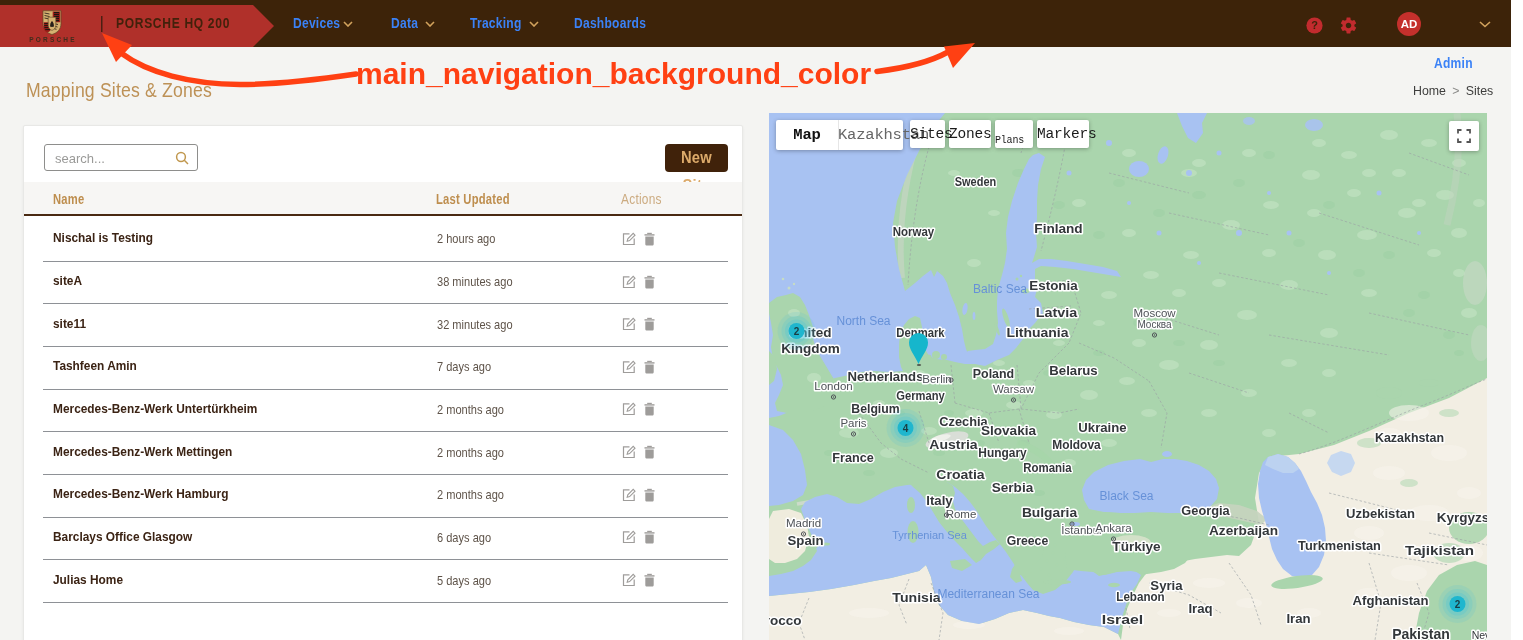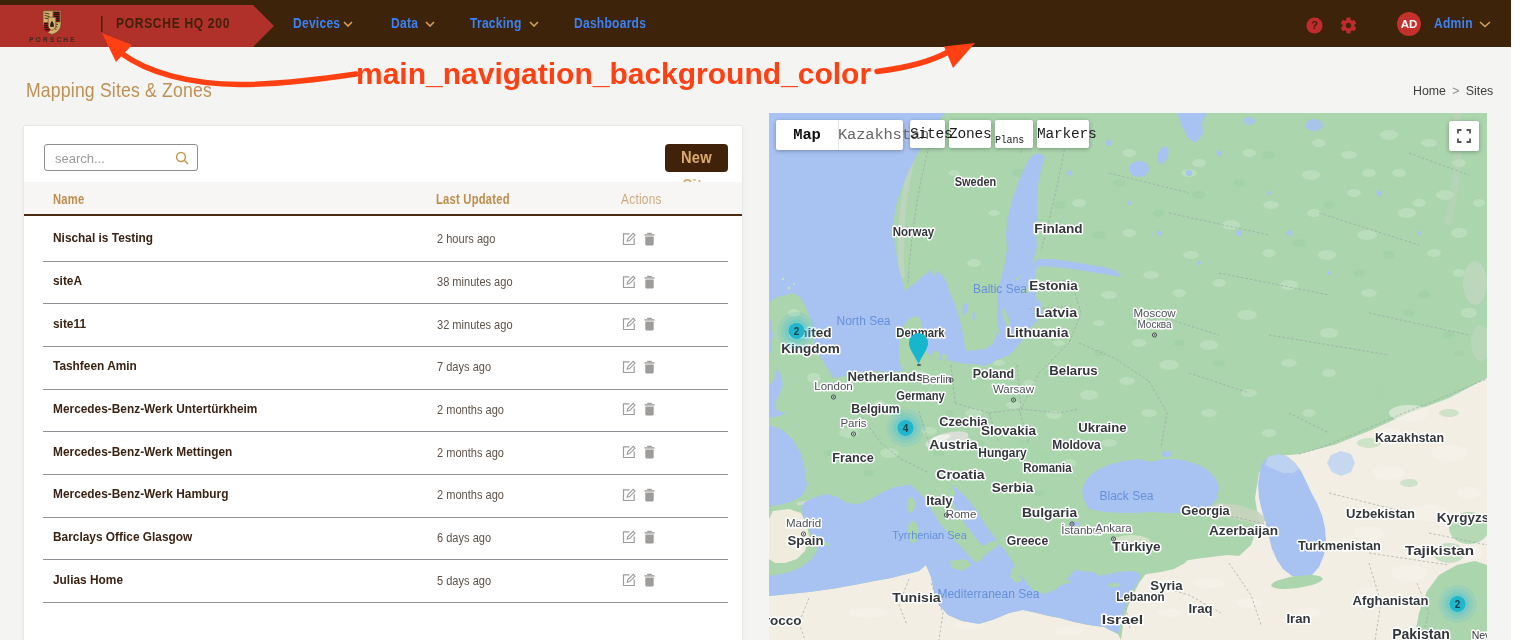--- a/index.html
+++ b/index.html
@@ -66,21 +66,21 @@
     </svg>
 
   <svg style="position:absolute;left:1306px;top:17px;" width="17" height="17" viewBox="0 0 17 17">
     <circle cx="8.5" cy="8.5" r="8.1" fill="#c22b2e"></circle>
     <text x="8.5" y="12.3" font-size="11" font-weight="bold" fill="#3d2309" text-anchor="middle" font-family="Liberation Sans">?</text>
   </svg>
   <svg style="position:absolute;left:1339px;top:15.5px;" width="19" height="19" viewBox="0 0 24 24">
     <path fill="#c22b2e" d="M19.4,13 c0.04,-0.32 0.06,-0.66 0.06,-1 s-0.02,-0.68 -0.06,-1 l2.1,-1.65 c0.19,-0.15 0.24,-0.42 0.12,-0.64 l-2,-3.46 c-0.12,-0.22 -0.39,-0.3 -0.61,-0.22 l-2.49,1 c-0.52,-0.4 -1.08,-0.73 -1.69,-0.98 l-0.38,-2.65 C14.4,2.18 14.2,2 14,2 h-4 C9.8,2 9.6,2.18 9.57,2.4 L9.19,5.05 C8.58,5.3 8.02,5.63 7.5,6.03 l-2.49,-1 c-0.22,-0.08 -0.49,0 -0.61,0.22 l-2,3.46 C2.28,8.93 2.33,9.2 2.52,9.35 L4.62,11 c-0.04,0.32 -0.06,0.66 -0.06,1 s0.02,0.68 0.06,1 l-2.1,1.65 c-0.19,0.15 -0.24,0.42 -0.12,0.64 l2,3.46 c0.12,0.22 0.39,0.3 0.61,0.22 l2.49,-1 c0.52,0.4 1.08,0.73 1.69,0.98 l0.38,2.65 C9.6,21.82 9.8,22 10,22 h4 c0.2,0 0.4,-0.18 0.43,-0.4 l0.38,-2.65 c0.61,-0.25 1.17,-0.59 1.69,-0.98 l2.49,1 c0.22,0.08 0.49,0 0.61,-0.22 l2,-3.46 c0.12,-0.22 0.07,-0.49 -0.12,-0.64 z M12,15.5 c-1.93,0 -3.5,-1.57 -3.5,-3.5 s1.57,-3.5 3.5,-3.5 s3.5,1.57 3.5,3.5 s-1.57,3.5 -3.5,3.5 z"></path>
   </svg>
   <div style="position:absolute;left:1397px;top:12px;width:24px;height:24px;border-radius:50%;background:#c4302c;color:#fff;font-weight:bold;font-size:11.5px;text-align:center;line-height:24px;">AD</div>
-  <div class="navitem" style="left:1434px;"><span class="cond">Admin</span></div>
+  <div class="navitem" style="left:1434px;margin-top:40px;"><span class="cond">Admin</span></div>
   <svg style="position:absolute;left:1479px;top:21px;" width="12" height="7">
       <path d="M1,1 L6,5.5 L11,1" stroke="#d2a25c" stroke-width="1.6" fill="none"></path>
     </svg>
 </div>
 
 <div id="heading">Mapping Sites &amp; Zones</div>
 <div id="crumb">Home <span class="sep">&gt;</span> Sites</div>
 
 <div id="card">
   <div id="search">

